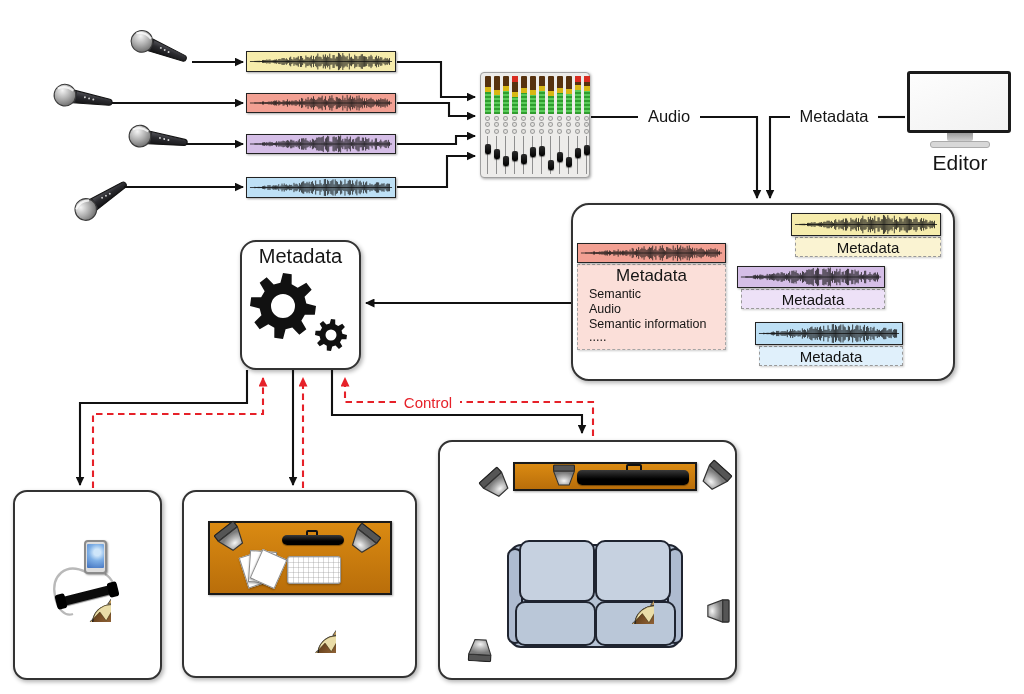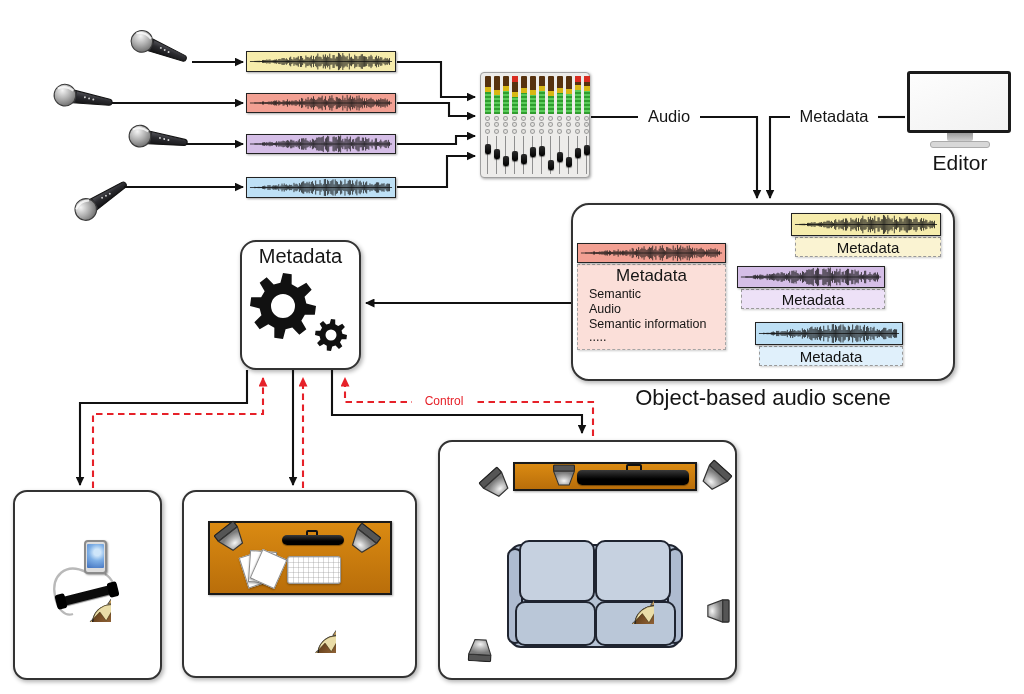--- a/index.html
+++ b/index.html
@@ -337,32 +337,31 @@
     </div>
   <div class="metabar" style="left: 741px; top: 289px; width: 144px; height: 20px; line-height: 19px; background: rgb(237, 225, 247);"><span>Metadata</span></div>
 
   <div class="strip" style="left: 755px; top: 322px; width: 148px; height: 23px; z-index: 2; background: rgb(190, 224, 245);">
       <svg class="wave" viewBox="0 0 150 20" preserveAspectRatio="none">
         <path d="M3,10 H147 M8.0,9.2 V10.8 M9.1,9.5 V10.5 M10.2,9.5 V10.5 M11.3,9.3 V10.7 M12.4,9.3 V10.7 M13.5,9.4 V10.6 M14.6,9.4 V10.6 M15.7,8.7 V11.3 M16.8,8.4 V11.6 M17.9,8.1 V11.9 M19.0,8.8 V11.2 M20.1,9.2 V10.8 M21.2,7.5 V12.5 M22.3,7.6 V12.4 M23.4,7.5 V12.5 M24.5,9.1 V10.9 M25.6,8.2 V11.8 M26.7,7.7 V12.3 M27.8,7.9 V12.1 M28.9,7.8 V12.2 M30.0,7.8 V12.2 M31.1,8.1 V11.9 M32.2,6.5 V13.5 M33.3,8.7 V11.3 M34.4,7.9 V12.1 M35.5,5.9 V14.1 M36.6,7.6 V12.4 M37.7,5.7 V14.3 M38.8,7.3 V12.7 M39.9,6.7 V13.3 M41.0,7.8 V12.2 M42.1,8.0 V12.0 M43.2,7.0 V13.0 M44.3,7.4 V12.6 M45.4,7.2 V12.8 M46.5,8.5 V11.5 M47.6,5.1 V14.9 M48.7,6.8 V13.2 M49.8,6.0 V14.0 M50.9,6.7 V13.3 M52.0,8.2 V11.8 M53.1,5.4 V14.6 M54.2,6.9 V13.1 M55.3,4.8 V15.2 M56.4,3.8 V16.2 M57.5,3.4 V16.6 M58.6,5.6 V14.4 M59.7,5.6 V14.4 M60.8,4.0 V16.0 M61.9,5.5 V14.5 M63.0,3.9 V16.1 M64.1,6.6 V13.4 M65.2,4.2 V15.8 M66.3,3.3 V16.7 M67.4,5.9 V14.1 M68.5,7.6 V12.4 M69.6,2.6 V17.4 M70.7,6.5 V13.5 M71.8,6.5 V13.5 M72.9,6.6 V13.4 M74.0,2.2 V17.8 M75.1,5.6 V14.4 M76.2,7.6 V12.4 M77.3,6.2 V13.8 M78.4,1.2 V18.8 M79.5,1.0 V19.0 M80.6,6.3 V13.7 M81.7,1.9 V18.1 M82.8,3.3 V16.7 M83.9,6.0 V14.0 M85.0,3.2 V16.8 M86.1,2.4 V17.6 M87.2,1.4 V18.6 M88.3,6.7 V13.3 M89.4,1.4 V18.6 M90.5,3.2 V16.8 M91.6,4.0 V16.0 M92.7,6.6 V13.4 M93.8,6.6 V13.4 M94.9,2.6 V17.4 M96.0,3.6 V16.4 M97.1,7.1 V12.9 M98.2,6.3 V13.7 M99.3,1.4 V18.6 M100.4,6.3 V13.7 M101.5,5.7 V14.3 M102.6,3.1 V16.9 M103.7,1.8 V18.2 M104.8,2.4 V17.6 M105.9,6.4 V13.6 M107.0,2.5 V17.5 M108.1,5.7 V14.3 M109.2,7.2 V12.8 M110.3,3.6 V16.4 M111.4,1.8 V18.2 M112.5,7.7 V12.3 M113.6,3.8 V16.2 M114.7,2.9 V17.1 M115.8,4.7 V15.3 M116.9,7.5 V12.5 M118.0,3.8 V16.2 M119.1,7.0 V13.0 M120.2,4.7 V15.3 M121.3,3.6 V16.4 M122.4,7.3 V12.7 M123.5,7.4 V12.6 M124.6,5.7 V14.3 M125.7,6.9 V13.1 M126.8,6.5 V13.5 M127.9,7.7 V12.3 M129.0,6.9 V13.1 M130.1,6.1 V13.9 M131.2,4.6 V15.4 M132.3,4.5 V15.5 M133.4,4.7 V15.3 M134.5,7.2 V12.8 M135.6,6.9 V13.1 M136.7,5.7 V14.3 M137.8,6.1 V13.9 M138.9,5.5 V14.5 M140.0,8.2 V11.8 M141.1,6.6 V13.4 M142.2,5.8 V14.2 M143.3,6.0 V14.0 M144.4,6.1 V13.9 " stroke="#141414" stroke-width="0.8" fill="none"></path>
       </svg>
     </div>
   <div class="metabar" style="left: 759px; top: 346px; width: 144px; height: 20px; line-height: 19px; background: rgb(224, 240, 251);"><span>Metadata</span></div>
 
-  <div class="lbl" style="left:575px;top:385px;width:376px;font-size:22px;">Object-based audio scene</div>
 
   <div class="bigbox" style="left:240px;top:240px;width:121px;height:130px;"></div>
   <div class="lbl" style="left:240px;top:245px;width:121px;font-size:20px;z-index:2;">Metadata</div>
   <svg class="gear" id="gear-big" style="left:249px;top:272px;z-index:2;" width="68" height="68" viewBox="0 0 68 68">
       <path d="M67.00,34.00 L65.83,42.71 L55.85,42.65 L52.34,48.69 L57.33,57.33 L57.33,57.33 L50.35,62.66 L43.33,55.57 L36.58,57.36 L34.00,67.00 L34.00,67.00 L25.29,65.83 L25.35,55.85 L19.31,52.34 L10.67,57.33 L10.67,57.33 L5.34,50.35 L12.43,43.33 L10.64,36.58 L1.00,34.00 L1.00,34.00 L2.17,25.29 L12.15,25.35 L15.66,19.31 L10.67,10.67 L10.67,10.67 L17.65,5.34 L24.67,12.43 L31.42,10.64 L34.00,1.00 L34.00,1.00 L42.71,2.17 L42.65,12.15 L48.69,15.66 L57.33,10.67 L57.33,10.67 L62.66,17.65 L55.57,24.67 L57.36,31.42 L67.00,34.00 Z M22,34 a12,12 0 1 0 24,0 a12,12 0 1 0 -24,0 Z" fill="#111" fill-rule="evenodd"></path>
     </svg>
   <svg class="gear" id="gear-small" style="left:314px;top:318px;z-index:2;" width="34" height="34" viewBox="0 0 34 34">
       <path d="M33.00,17.00 L32.43,21.22 L27.69,21.23 L25.97,24.19 L28.31,28.31 L28.31,28.31 L24.93,30.90 L21.57,27.55 L18.26,28.43 L17.00,33.00 L17.00,33.00 L12.78,32.43 L12.77,27.69 L9.81,25.97 L5.69,28.31 L5.69,28.31 L3.10,24.93 L6.45,21.57 L5.57,18.26 L1.00,17.00 L1.00,17.00 L1.57,12.78 L6.31,12.77 L8.03,9.81 L5.69,5.69 L5.69,5.69 L9.07,3.10 L12.43,6.45 L15.74,5.57 L17.00,1.00 L17.00,1.00 L21.22,1.57 L21.23,6.31 L24.19,8.03 L28.31,5.69 L28.31,5.69 L30.90,9.07 L27.55,12.43 L28.43,15.74 L33.00,17.00 Z M11.5,17 a5.5,5.5 0 1 0 11,0 a5.5,5.5 0 1 0 -11,0 Z" fill="#111" fill-rule="evenodd"></path>
     </svg>
 
-  <div class="lbl topz" style="left: 396px; top: 394px; width: 64px; font-size: 12px; background: rgb(255, 255, 255); z-index: 60; color: rgb(230, 33, 41); margin-left: 16px;">Control</div>
+  <div class="lbl topz" style="left: 396px; top: 394px; width: 64px; font-size: 15px; background: rgb(255, 255, 255); z-index: 60; color: rgb(230, 33, 41);">Control</div>
 
   <div class="bigbox" style="left:13px;top:490px;width:149px;height:190px;border-radius:14px;"></div>
   <svg class="abs" style="left:13px;top:490px;z-index:2;" width="149" height="190" viewBox="0 0 149 190">
      <path d="M73,82 C52,72 38,86 42,106 C44,119 52,127 60,124" fill="none" stroke="#B9B9B9" stroke-width="2.3"></path>
      <path d="M92,84 C100,89 102,96 98,102" fill="none" stroke="#B9B9B9" stroke-width="2.3"></path>
   </svg>
   <div class="tablet" style="left:84px;top:540px;z-index:3;">
       <div class="scr"></div>
     </div>
   <svg class="abs" style="left:63px;top:572px;z-index:3;" width="48" height="49.6" viewBox="-30 -32 60 62">

